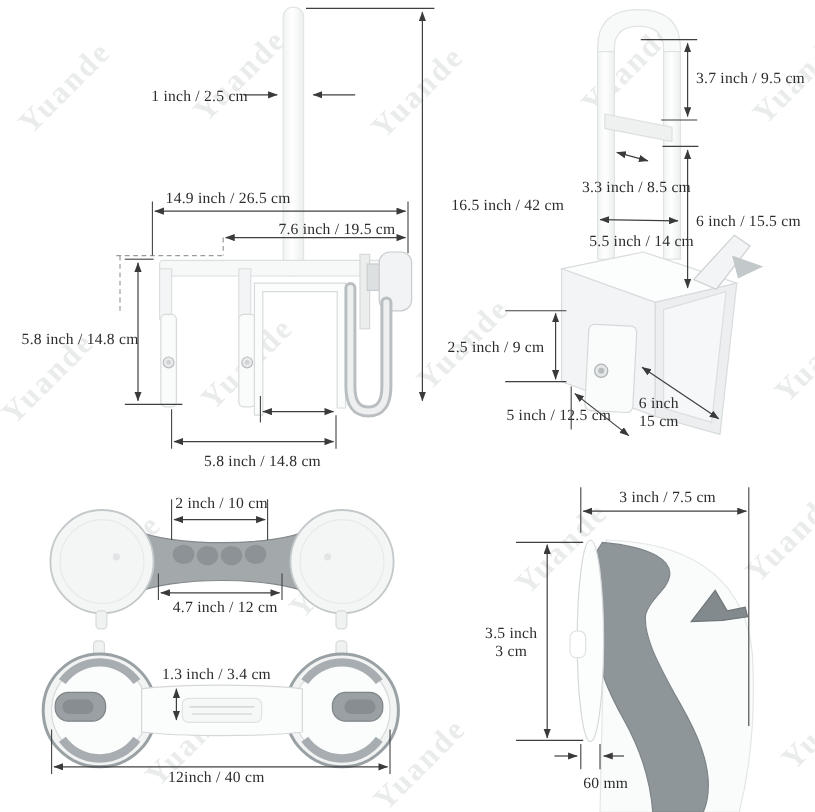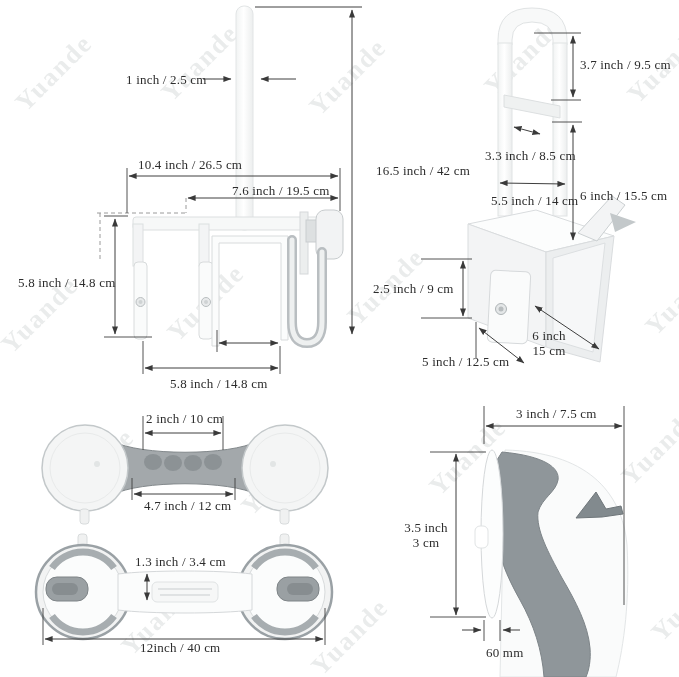--- a/index.html
+++ b/index.html
@@ -186,32 +186,32 @@
       <line x1="430" y1="617" x2="486" y2="617" stroke-width="0.9"></line>
       <line x1="456" y1="454" x2="456" y2="615" marker-start="url(#arr)" marker-end="url(#arr)"></line>
       <line x1="484" y1="620" x2="484" y2="641" stroke-width="0.9"></line>
       <line x1="500" y1="620" x2="500" y2="641" stroke-width="0.9"></line>
       <line x1="462" y1="630" x2="481" y2="630" marker-end="url(#arr)"></line>
       <line x1="520" y1="630" x2="503" y2="630" marker-end="url(#arr)"></line>
     </g>
   </svg>
 
   <div class="label" style="left:126px;top:72px">1 inch / 2.5 cm</div>
-  <div class="label" style="left:138px;top:157px">10.4 inch / 26.5 cm</div>
+  <div class="label" style="left:138px;top:157px">14.9 inch / 26.5 cm</div>
   <div class="label" style="left:232px;top:183px">7.6 inch / 19.5 cm</div>
   <div class="label" style="left:376px;top:163px">16.5 inch / 42 cm</div>
   <div class="label" style="left:18px;top:275px">5.8 inch / 14.8 cm</div>
   <div class="label" style="left:170px;top:376px">5.8 inch / 14.8 cm</div>
 
   <div class="label" style="left:580px;top:57px">3.7 inch / 9.5 cm</div>
   <div class="label" style="left:485px;top:148px">3.3 inch / 8.5 cm</div>
-  <div class="label" style="left:580px;top:188px">6 inch / 15.5 cm</div>
+  <div class="label" style="left:580px;top:176px">6 inch / 15.5 cm</div>
   <div class="label" style="left:491px;top:193px">5.5 inch / 14 cm</div>
   <div class="label" style="left:373px;top:281px">2.5 inch / 9 cm</div>
-  <div class="label" style="left:422px;top:354px">5 inch / 12.5 cm</div>
+  <div class="label" style="left:422px;top:338px">5 inch / 12.5 cm</div>
   <div class="label two" style="left:524px;top:328px;width:50px">
     <span class="ln">6 inch</span>
     <span class="ln">15 cm</span>
   </div>
 
   <div class="label" style="left:146px;top:411px">2 inch / 10 cm</div>
   <div class="label" style="left:144px;top:498px">4.7 inch / 12 cm</div>
   <div class="label" style="left:135px;top:554px">1.3 inch / 3.4 cm</div>
   <div class="label" style="left:140px;top:640px">12inch / 40 cm</div>
 

